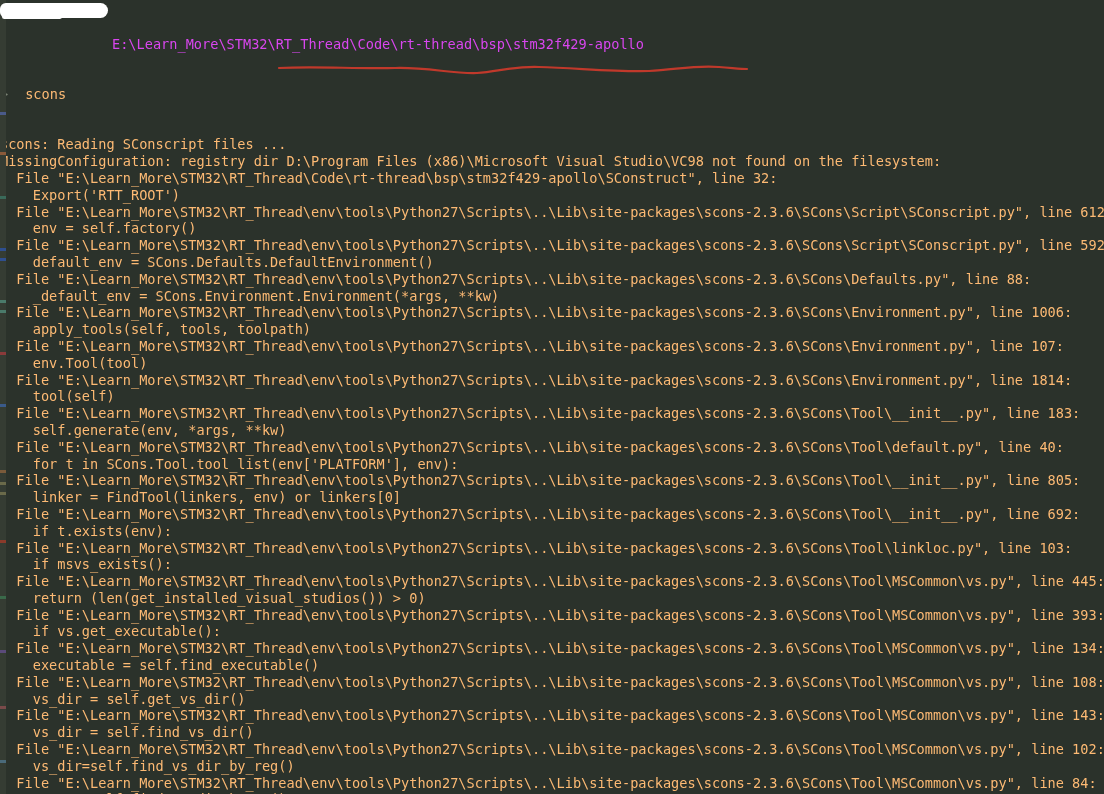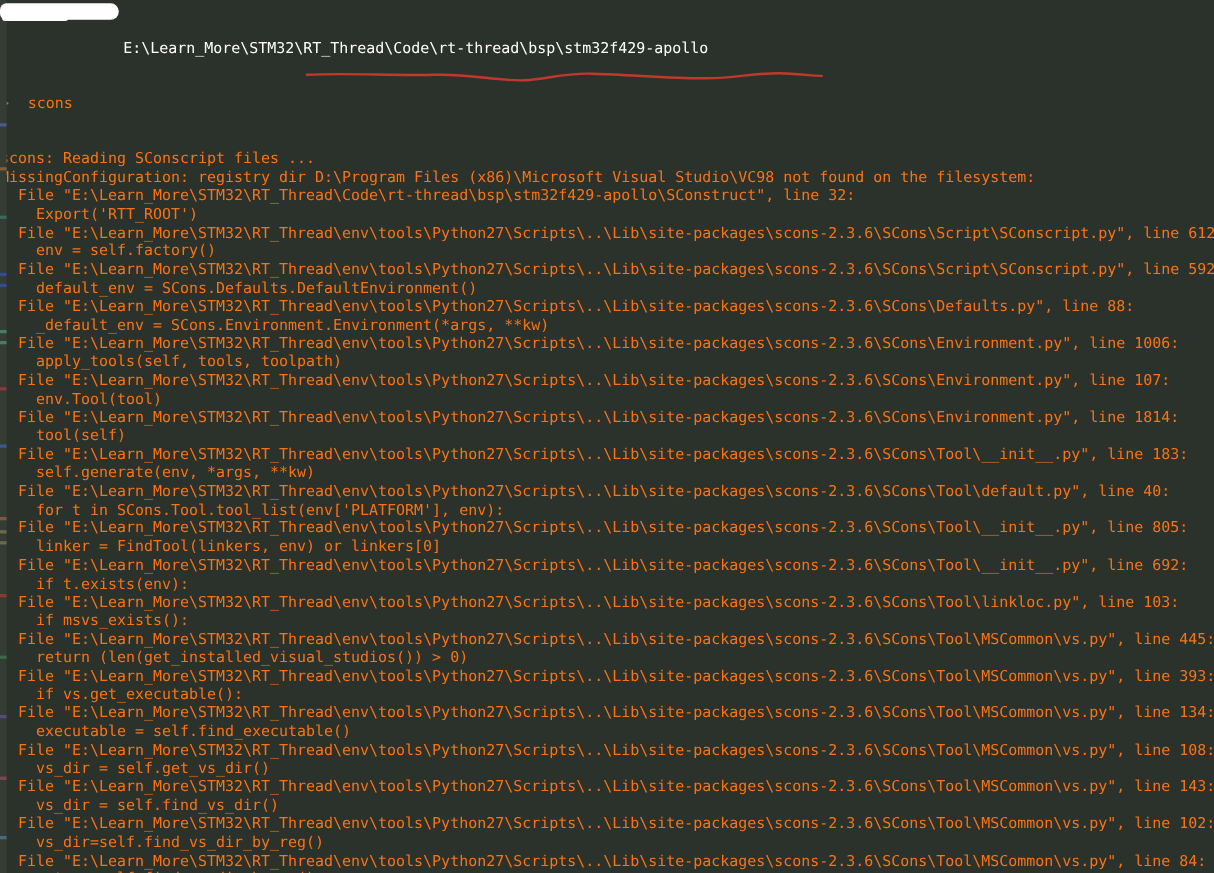--- a/index.html
+++ b/index.html
@@ -41,22 +41,22 @@
     top: 2px;
     width: 1104px;
     z-index: 1;
     white-space: pre;
   }
   .line {
     height: 16.8px;
     white-space: pre;
     padding-left: 0px;
   }
-  .c-white   { color: #f97316; }
-  .c-green   { color: #ffffff; }
+  .c-white   { color: #fdba74; }
+  .c-green   { color: #d946ef; }
   .c-prompt  { color: #7d8577; }
   
   #redaction {
     position: absolute;
     left: 0px;
     top: 3px;
     width: 108px;
     height: 15px;
     background: #ffffff;
     border-radius: 7px 9px 9px 7px;

